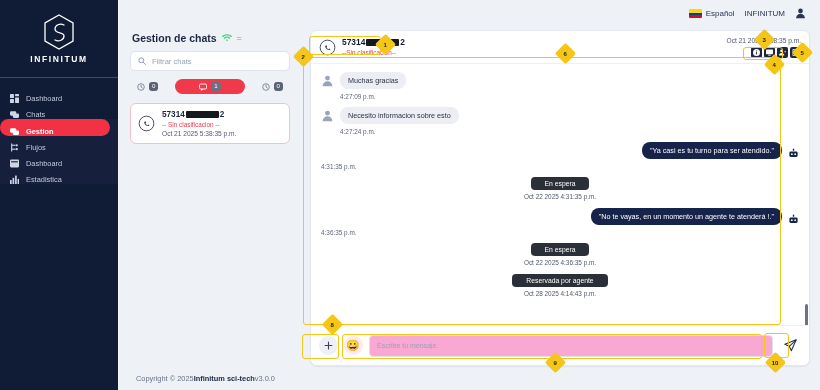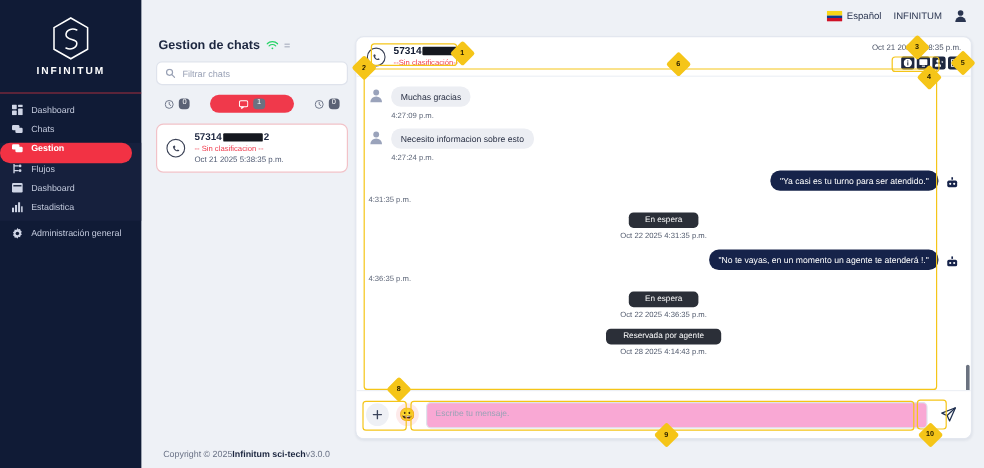--- a/index.html
+++ b/index.html
@@ -21,21 +21,21 @@
     align-items: center; justify-content: center; gap: 3px;
     border-bottom: 1px solid #8e2b3d;
   }
   .brand svg { display: block; }
   .brand-name {
     font-size: 8.5px; letter-spacing: 1.6px; color: #ffffff; font-weight: 700;
   }
   .nav { padding-top: 9px; display: flex; flex-direction: column; }
   .nav-group { background: #16203d; }
   .nav-item {
-    display: flex; align-items: flex-start; gap: 7px;
+    display: flex; align-items: flex-end; gap: 7px;
     height: 16px; margin: 0 0 0 0; padding: 0 16px 0 10px;
     font-size: 7.4px; color: #c2c9dc; cursor: pointer;
     white-space: nowrap;
   }
   .nav-item .nav-ico { width: 9px; height: 9px; display:flex; align-items:center; justify-content:center; color:#cfd5e6;}
   .nav-item.active {
     background: #f23244; color: #fff; font-weight: 700;
     border-radius: 9px; margin-right: 8px; height: 17px;
   }
   .nav-item.active .nav-ico { color: #fff; }
@@ -54,21 +54,21 @@
     border-radius: 1px; overflow: hidden; vertical-align: middle;
   }
   .flag i { position: absolute; left: 0; width: 100%; display: block; }
   .flag .y { top: 0; height: 50%; background: #f9d616; }
   .flag .b { top: 50%; height: 25%; background: #0b3b8f; }
   .flag .r { top: 75%; height: 25%; background: #cf1126; }
   .lang { display: flex; align-items: center; gap: 4px; cursor: pointer; }
   .org { font-size: 8px; color: #2a3550; cursor: pointer; }
   .user-ico { cursor: pointer; color:#2a3550; display:flex; }
 
-  .content { display: flex; gap: 6px; padding: 0 10px 0 12px; height: 340px; }
+  .content { display: flex; gap: 20px; padding: 0 10px 0 12px; height: 340px; }
 
   
   .chatlist {
     width: 160px; flex: 0 0 160px; padding-top: 4px;
   }
   .cl-head {
     display: flex; align-items: center; gap: 5px; padding: 2px 2px 7px 2px;
   }
   .cl-title { font-size: 10.5px; font-weight: 700; color: #1d2740; }
   .wifi-ico { color: #25d366; display: flex; }
@@ -290,29 +290,20 @@
           </span>
           <span>Estadistica</span>
         </div>
 
       </div>
 
       <div class="nav-spacer"></div>
 
 
 
-      <div class="nav-item">
-        <span class="nav-ico">
-          <svg width="9" height="9" viewBox="0 0 16 16" fill="currentColor">
-              <path d="M8 0 l1.6 2 2.4 -.6 .6 2.4 2 1.6 -1.3 2.1 1.3 2.1 -2 1.6 -.6 2.4 -2.4 -.6 L8 16 l-1.6 -2 -2.4 .6 -.6 -2.4 -2 -1.6 1.3 -2.1 -1.3 -2.1 2 -1.6 .6 -2.4 2.4 .6 Z"></path>
-              <circle cx="8" cy="8" r="2.6" fill="#101b36"></circle>
-            </svg>
-        </span>
-        <span>Administración general</span>
-      </div>
     </nav>
   </aside>
 
   <section class="main">
 
     <div class="topbar">
       <div class="lang">
         <span class="flag">
             <i class="y"></i>
             <i class="b"></i>

